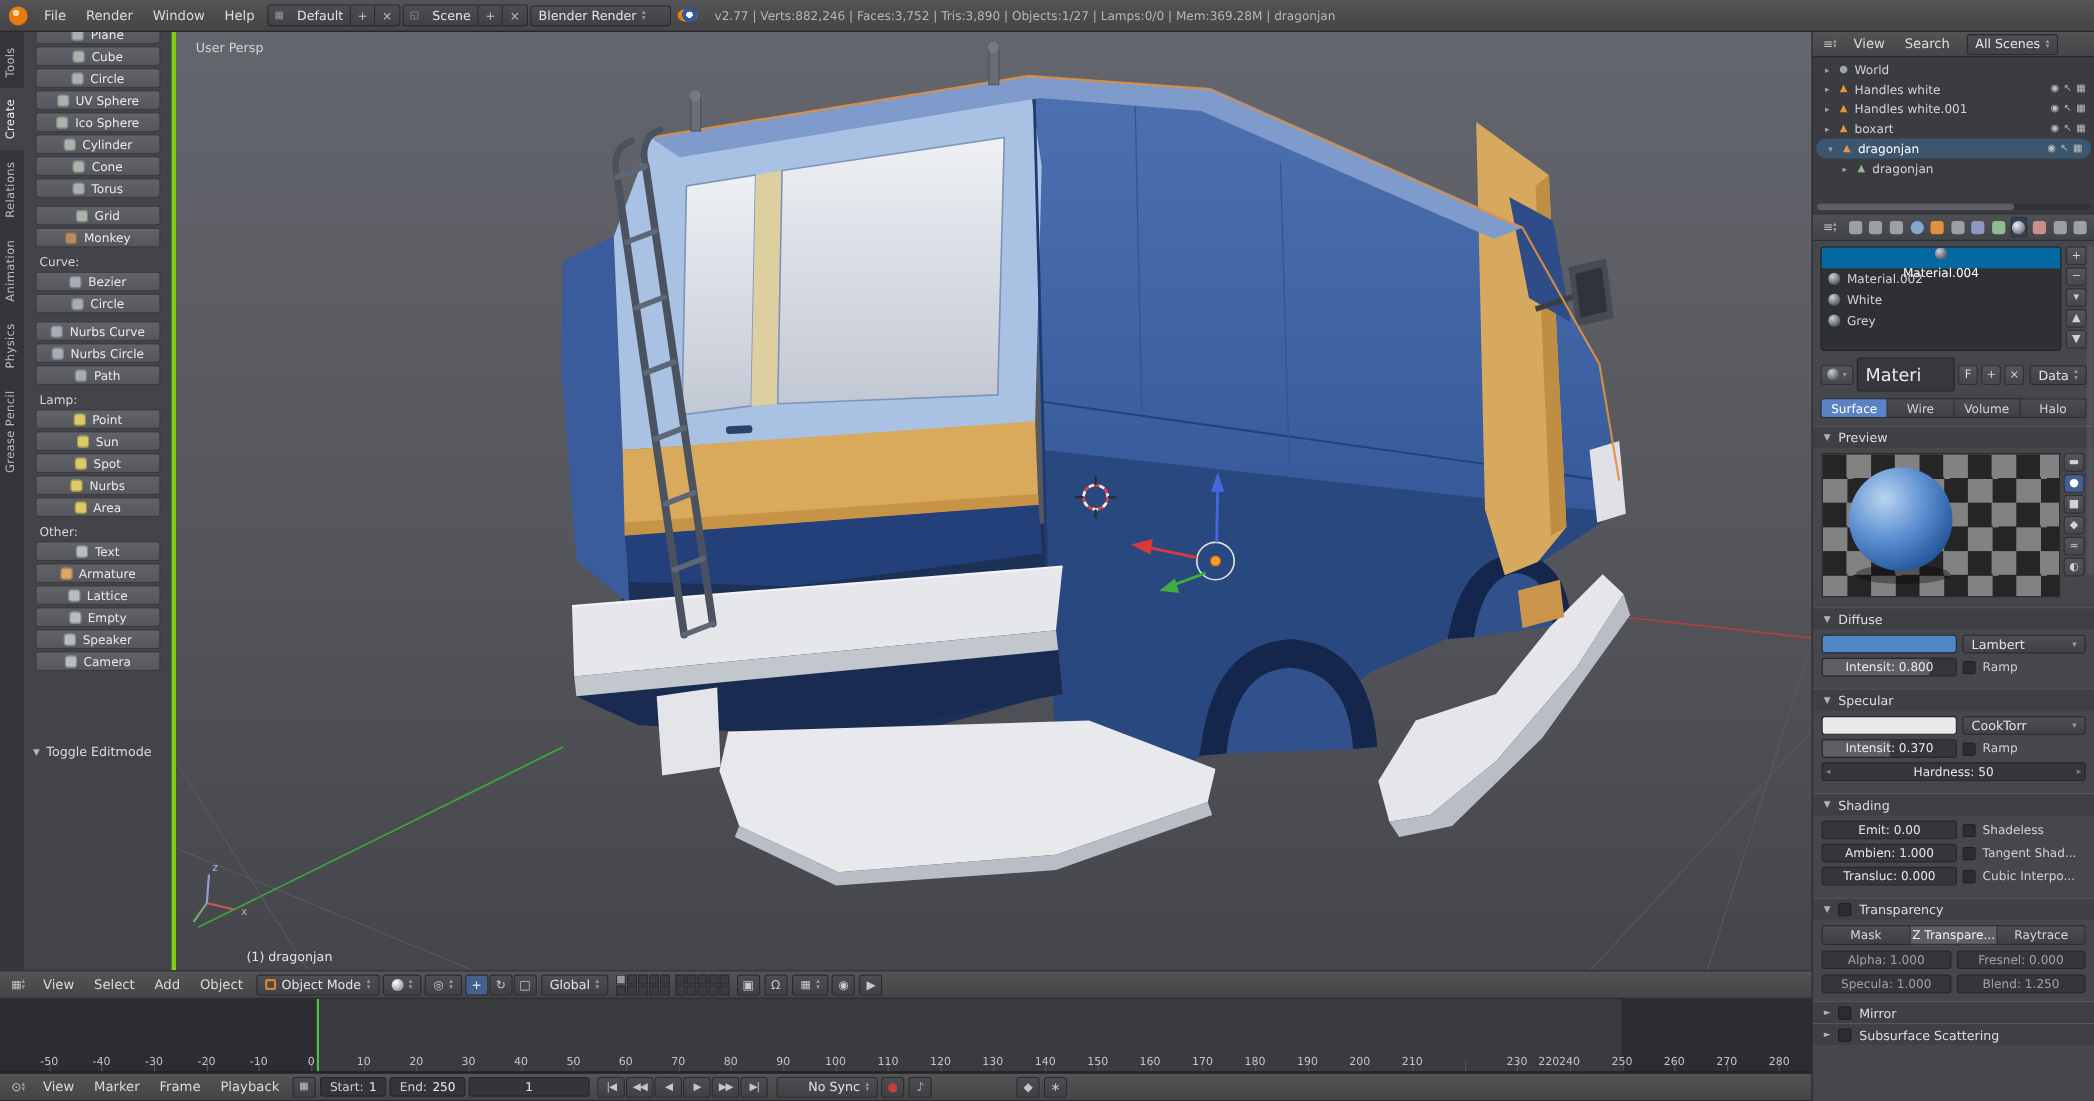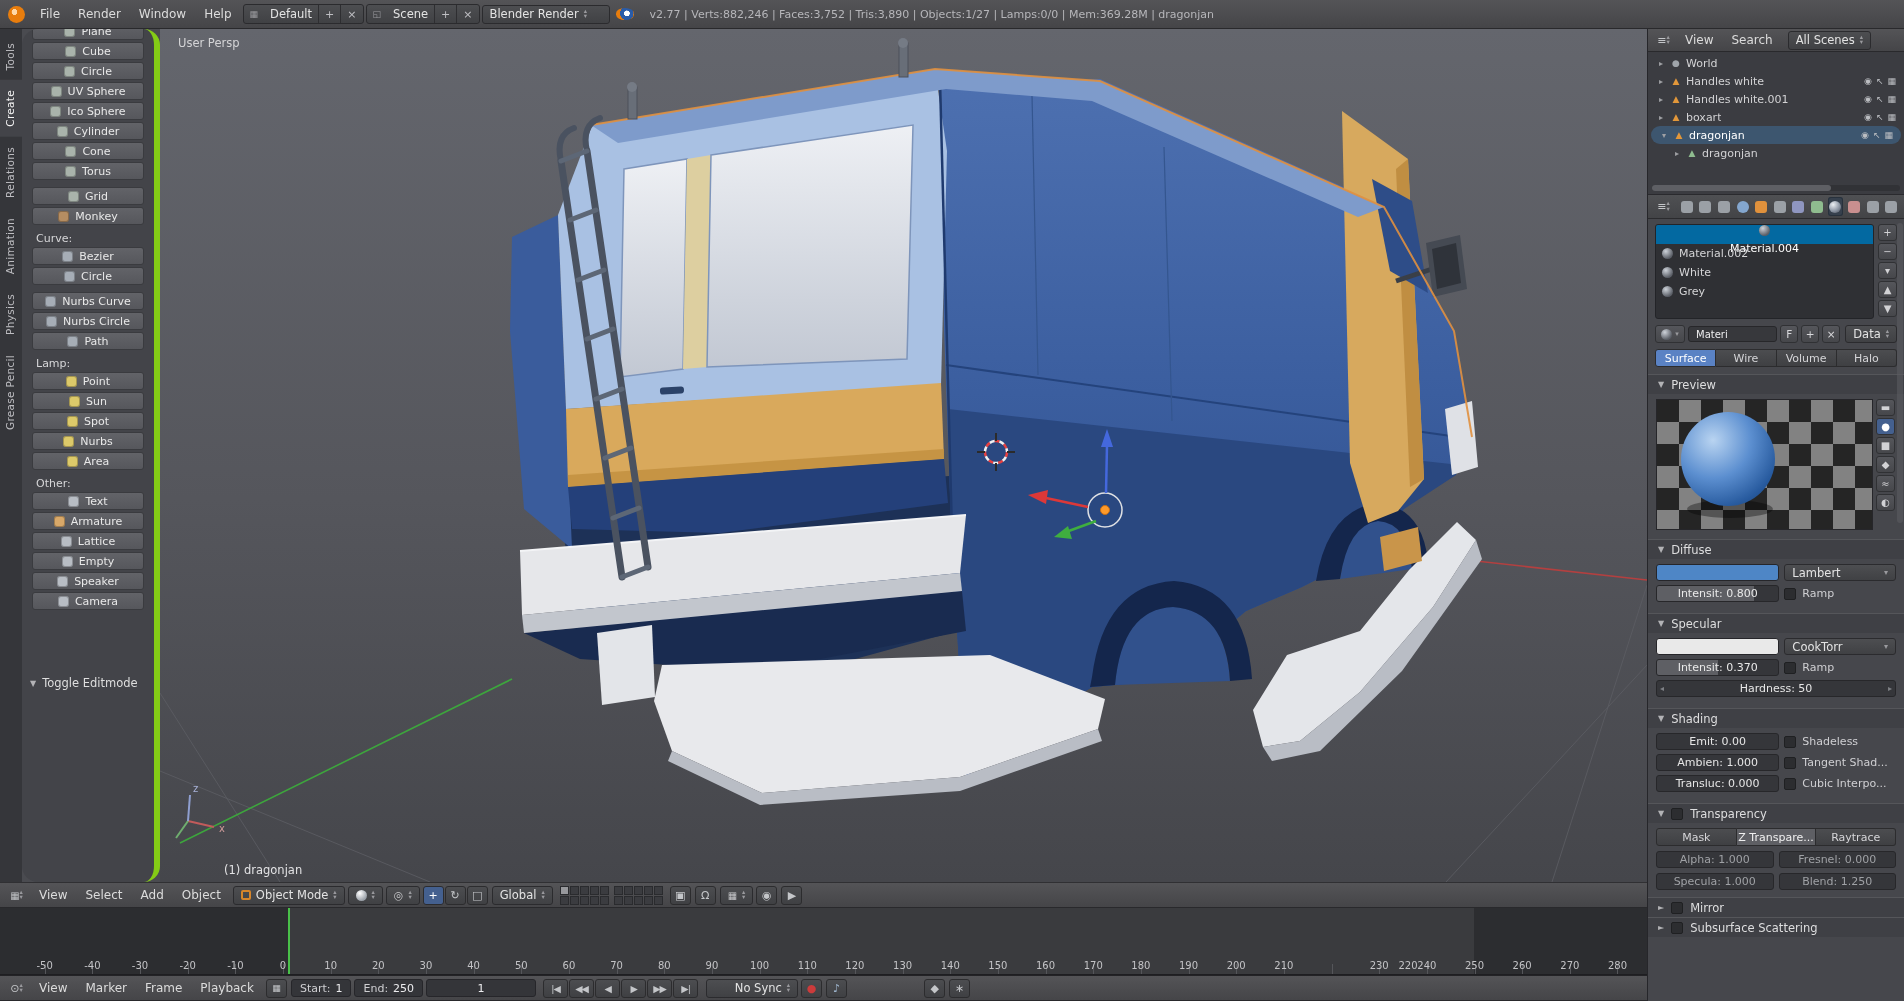--- a/index.html
+++ b/index.html
@@ -42,21 +42,21 @@
   #vp-canvas svg{position:absolute;inset:0;}
   .vp-label{position:absolute;left:18px;top:7px;font-size:11.5px;color:#d4d4d6;}
   .vp-obj{position:absolute;left:64px;bottom:5px;font-size:11.5px;color:#e2e2e4;}
   #v3d-header{left:0;top:853px;width:1647px;height:26px;gap:3px;padding:0 6px;border-top:1px solid #303033;}
 
   
   #toolshelf{left:0;top:0;width:160px;height:853px;}
   #shelf-tabs{position:absolute;left:0;top:0;width:22px;height:100%;background:#35363a;display:flex;flex-direction:column;padding-top:4px;}
   .shelf-tab{writing-mode:vertical-rl;transform:rotate(180deg);padding:10px 4px;font-size:10.5px;color:#bdbdc1;letter-spacing:.3px;}
   .shelf-tab.active{background:#434449;color:#f2f2f2;}
-  #shelf-main{position:absolute;left:22px;top:0;right:0;height:100%;background:#434449;border-right:6px solid #84cc16;overflow:hidden;border-radius:16px;}
+  #shelf-main{position:absolute;left:22px;top:0;right:0;height:100%;background:#434449;border-right:4px solid #84cc16;overflow:hidden;}
   #shelf-body{padding:0 6px;margin-top:-9px;}
   .shelf-group{margin-bottom:7px;}
   .tool-btn{display:flex;align-items:center;justify-content:center;gap:6px;height:18px;margin:2px 4px;background:linear-gradient(#626368,#56575c);border:1px solid #3a3b3f;border-radius:3px;font-size:11px;color:#e8e8e8;white-space:nowrap;}
   .tool-ic{width:11px;height:11px;border-radius:3px;flex:0 0 auto;box-shadow:inset 0 0 0 1px rgba(0,0,0,.25);}
   .shelf-heading{font-size:11px;color:#d6d6d8;margin:5px 4px 2px 8px;}
   #shelf-footer{position:absolute;left:8px;top:647px;display:flex;align-items:center;gap:6px;font-size:11.5px;color:#dedede;}
   .tri{font-size:8px;color:#b3b3b6;}
 
   
   .layer-wrap{display:flex;gap:5px;align-items:center;margin:0 4px;}
@@ -100,21 +100,21 @@
   #prop-body{padding:5px 7px 0 7px;}
   .slots-row{display:flex;gap:4px;margin-bottom:6px;}
   .slot-list{flex:1;height:95px;background:#2f3034;border:1px solid #232428;border-radius:3px;overflow:hidden;}
   .slot-row{display:flex;align-items:center;gap:6px;height:19px;padding:0 6px;font-size:11px;color:#d5d5d7;}
   .slot-row.sel{background:#0369a1;color:#fff;flex-direction:column;}
   .slot-ic{width:11px;height:11px;border-radius:50%;background:radial-gradient(circle at 35% 30%,#cdd2d9,#5a5e66 70%);flex:0 0 auto;}
   .slot-side{display:flex;flex-direction:column;gap:2px;width:19px;}
   .mini-btn{display:flex;align-items:center;justify-content:center;width:19px;height:17px;background:linear-gradient(#55565b,#46474b);border:1px solid #303134;border-radius:3px;font-size:10px;color:#d2d2d5;}
   .mini-btn.active{background:#44608f;color:#fff;}
   .db-row{display:flex;align-items:center;gap:3px;margin-bottom:6px;}
-  .name-field{flex:1;display:flex;align-items:center;height:16px;padding:0 7px;background:#37383c;border:1px solid #27272a;border-radius:3px;font-size:10px;color:#ececee;}
+  .name-field{flex:1;display:flex;align-items:center;height:31px;padding:0 7px;background:#37383c;border:1px solid #27272a;border-radius:3px;font-size:16px;color:#ececee;}
   .sq-btn{display:flex;align-items:center;justify-content:center;min-width:18px;height:18px;background:linear-gradient(#55565b,#46474b);border:1px solid #303134;border-radius:3px;font-size:10.5px;color:#d9d9dc;}
   #type-tabs{display:flex;margin-bottom:7px;}
   .type-tab{flex:1;display:flex;align-items:center;justify-content:center;height:18px;background:linear-gradient(#4c4d50,#3f4043);border:1px solid #2c2c2e;border-left-width:0;font-size:11px;color:#d5d5d8;}
   .type-tab:first-child{border-left-width:1px;border-radius:3px 0 0 3px;}
   .type-tab:last-child{border-radius:0 3px 3px 0;}
   .type-tab.active{background:#5a82c4;color:#fff;}
   .panel-hdr{display:flex;align-items:center;gap:7px;height:20px;padding:0 4px;font-size:11.5px;color:#dededf;border-top:1px solid #55565a;background:#3f4045;margin:0 -7px;padding-left:10px;}
   .panel-body{padding:5px 1px 7px 1px;}
   .prow{display:grid;grid-template-columns:1.05fr .95fr;gap:5px;margin-bottom:4px;}
   .prow1{display:block;margin-bottom:4px;}

